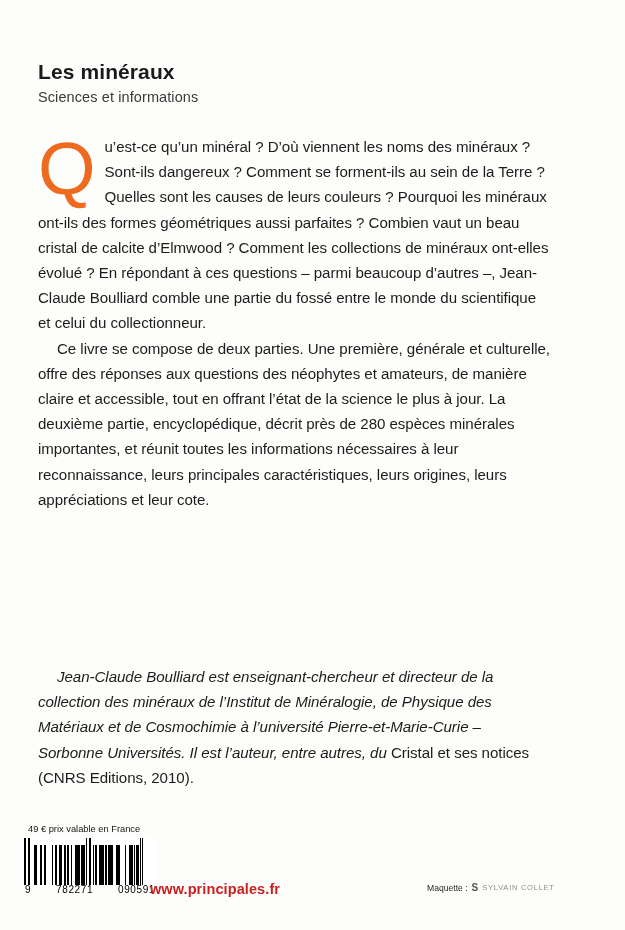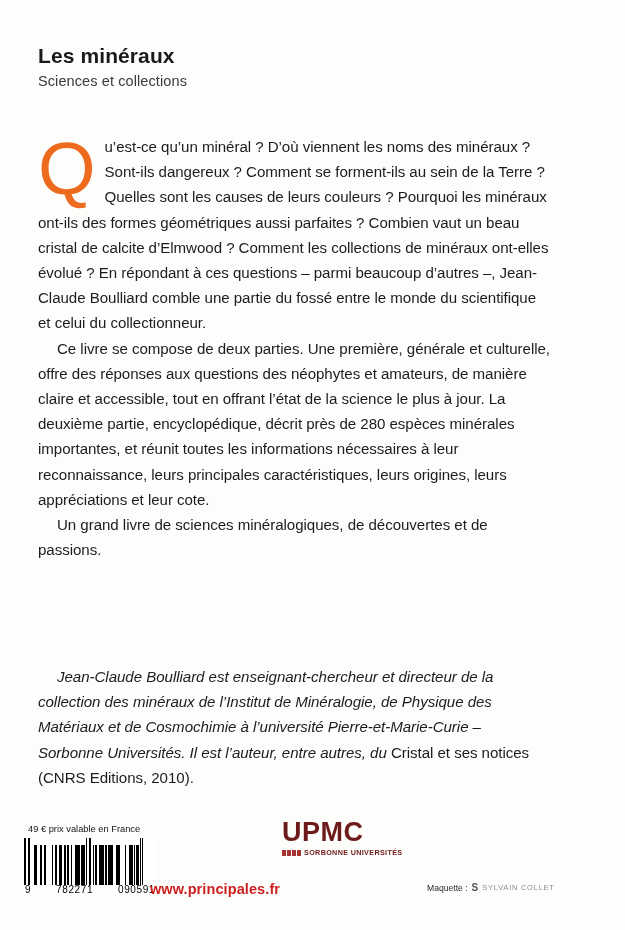--- a/index.html
+++ b/index.html
@@ -28,21 +28,21 @@
     position: absolute;
     left: 38px;
     top: 44px;
     width: 520px;
   }
   .book-title {
     font-size: 21px;
     font-weight: 600;
     letter-spacing: 0.1px;
     color: #1a1a1a;
-    margin: 0 0 7px 0;
+    margin: 16px 0 7px 0;
     line-height: 1.1;
   }
   .book-subtitle {
     font-size: 14.5px;
     font-weight: 400;
     color: #3a3a3a;
     margin: 0;
     line-height: 1.1;
     letter-spacing: 0.1px;
   }
@@ -281,27 +281,26 @@
     white-space: nowrap;
   }
 </style>
 </head>
 <body>
 
 <div class="page">
 
   <div class="header">
     <h1 class="book-title">Les minéraux</h1>
-    <h2 class="book-subtitle">Sciences et collections</h2>
+    <h2 class="book-subtitle">Sciences et informations</h2>
   </div>
 
   <div class="blurb">
     <p class="para"><span class="dropcap">Q</span><span>u’est-ce qu’un minéral ? D’où viennent les noms des minéraux ? Sont-ils dangereux ? Comment  se forment-ils au sein de la Terre ? Quelles sont les causes de leurs couleurs ? Pourquoi les minéraux ont-ils des formes géométriques aussi parfaites ? Combien vaut un beau cristal de calcite d’Elmwood ? Comment les collections de minéraux ont-elles évolué ? En répondant à ces questions – parmi beaucoup d’autres –, Jean-Claude Boulliard comble une partie du fossé entre le monde du scientifique et celui du collectionneur.</span></p>
     <p class="para indent"><span>Ce livre se compose de deux parties. Une première, générale et culturelle, offre des réponses aux questions des néophytes et amateurs, de manière claire et accessible, tout en offrant l’état de la science le plus à jour. La deuxième partie, encyclopédique, décrit près de 280 espèces minérales importantes, et réunit toutes les informations nécessaires à leur reconnaissance, leurs principales caractéristiques, leurs origines, leurs appréciations et leur cote.</span></p>
-    <p class="para indent"><span>Un grand livre de sciences minéralogiques, de découvertes et de passions.</span></p>
   </div>
 
   <div class="bio"><span>Jean-Claude Boulliard est enseignant-chercheur et directeur de la collection des minéraux de l’Institut de Minéralogie, de Physique des Matériaux et de Cosmochimie à l’université Pierre-et-Marie-Curie – Sorbonne Universités. Il est l’auteur, entre autres, du </span><span class="roman">Cristal et ses notices</span><span class="roman"> (CNRS Editions, 2010).</span></div>
 
   <div class="footer">
 
     <div class="price-block">
       <div class="price-line">49 € prix valable en France</div>
       <div class="isbn-line">ISBN : 978-2-271-09059-1</div>
     </div>
@@ -405,32 +404,20 @@
           <i style="width: 1px; background: rgb(0, 0, 0);"></i>
         </div>
       <div class="barcode-digits">
         <span>9</span>
         <span>782271</span>
         <span>090591</span>
       </div>
     </div>
 
 
-    <div class="upmc-logo">
-      <div class="upmc-main">UPMC</div>
-      <div class="upmc-sub-row">
-        <span class="upmc-squares">
-            <b></b>
-            <b></b>
-            <b></b>
-            <b></b>
-          </span>
-        <span class="upmc-sub">SORBONNE UNIVERSITÉS</span>
-      </div>
-    </div>
 
     <div class="cnrs-url">www.principales.fr</div>
 
 
     <div class="maquette-row">
       <span class="maquette-label">Maquette :</span>
       <span class="maquette-mark">S</span>
       <span class="maquette-name">SYLVAIN COLLET</span>
     </div>
 

